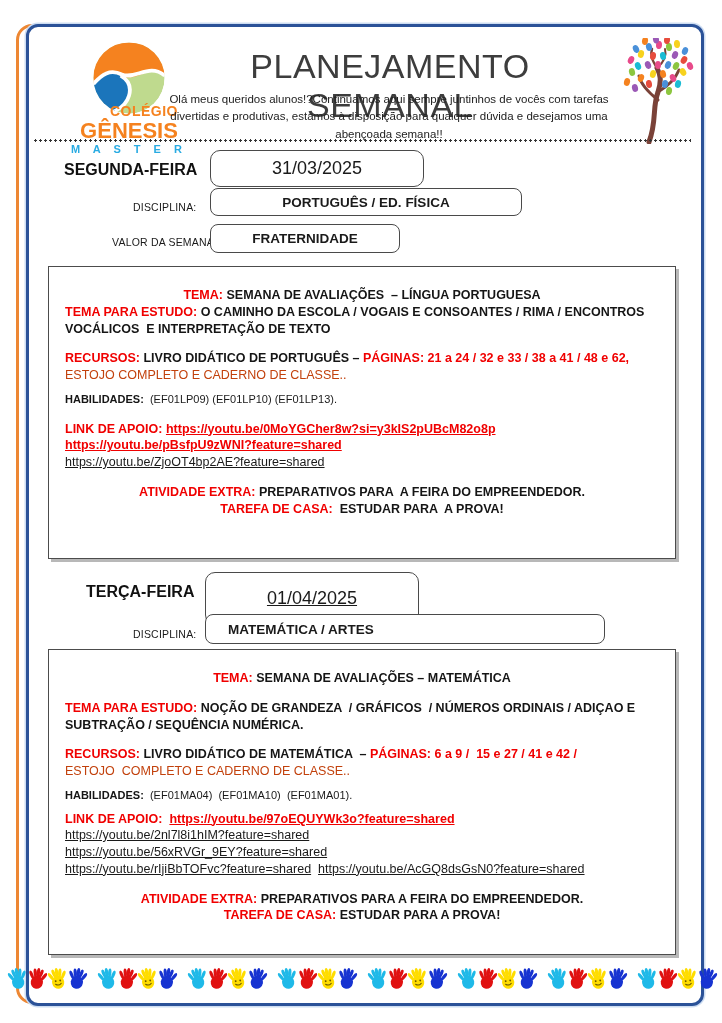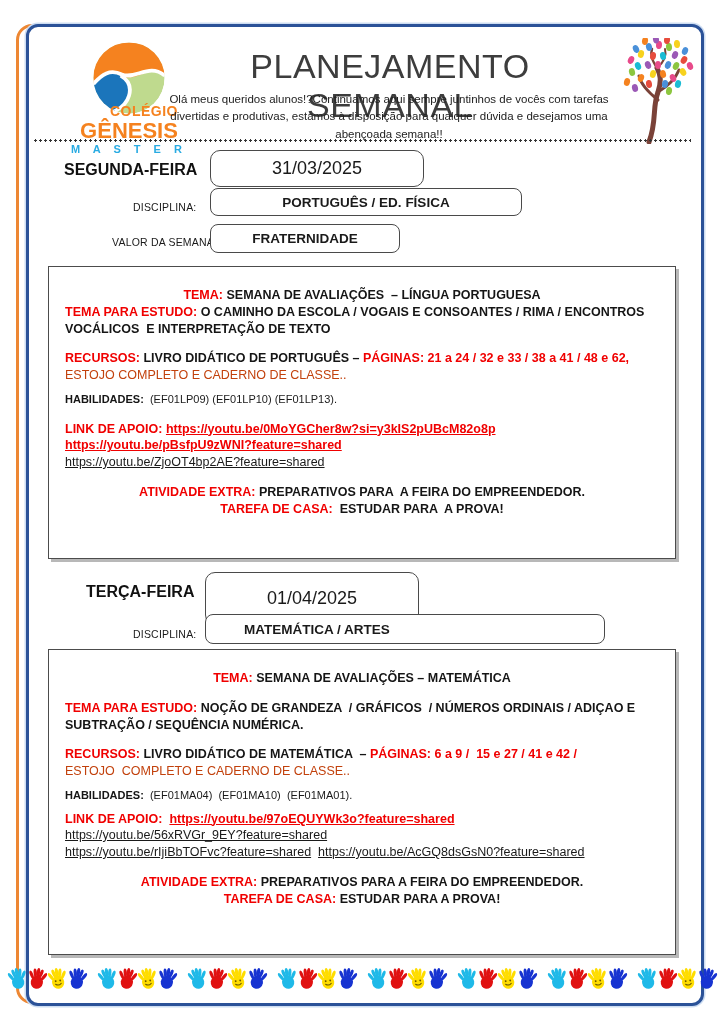--- a/index.html
+++ b/index.html
@@ -40,24 +40,24 @@
     display:flex;align-items:center;justify-content:center;color:#1a1a1a;box-sizing:border-box;}
 
   #day0-label{left:64px;top:161px;}
   #day0-date{left:210px;top:150px;width:214px;height:37px;font-size:18px;}
   #day0-disc-label{left:133px;top:201px;}
   #day0-disc{left:210px;top:188px;width:312px;height:28px;font-size:13.5px;font-weight:700;border-radius:8px;}
   #day0-valor-label{left:112px;top:236px;}
   #day0-valor{left:210px;top:224px;width:190px;height:29px;font-size:13.5px;font-weight:700;border-radius:8px;}
 
   #day1-label{left:86px;top:583px;}
-  #day1-date{left:205px;top:572px;width:214px;height:53px;font-size:18px;}
+  #day1-date{left:205px;top:572px;width:214px;height:53px;font-size:18px;text-decoration:underline;}
   #day1-disc-label{left:133px;top:628px;}
   #day1-disc{left:205px;top:614px;width:400px;height:30px;font-size:13.5px;font-weight:700;
-    justify-content:flex-start;padding-left:38px;border-radius:8px;}
+    justify-content:flex-start;padding-left:22px;border-radius:8px;}
 
   
   .content-box{position:absolute;left:48px;width:628px;background:#fff;
     border:1.2px solid #4c4c4c;box-shadow:3px 3px 0 rgba(125,125,125,.55);
     padding:20px 16px 10px;box-sizing:border-box;overflow:hidden;}
   #day0-box{top:266px;height:293px;}
   #day1-box{top:649px;height:306px;}
 
   .cline{font-size:12.5px;line-height:1.34;color:#111;font-weight:700;white-space:pre-wrap;}
   .cline.center{text-align:center;}
@@ -188,20 +188,21 @@
         <div class="cline center"><span class="seg-red">TEMA: </span><span class="seg-bold">SEMANA DE AVALIAÇÕES – MATEMÁTICA</span></div>
         <div class="gap"></div>
         <div class="cline"><span class="seg-red">TEMA PARA ESTUDO: </span><span class="seg-bold">NOÇÃO DE GRANDEZA  / GRÁFICOS  / NÚMEROS ORDINAIS / ADIÇAO E  SUBTRAÇÃO / SEQUÊNCIA NUMÉRICA.</span></div>
         <div class="gap"></div>
         <div class="cline"><span class="seg-red">RECURSOS: </span><span class="seg-bold">LIVRO DIDÁTICO DE MATEMÁTICA  – </span><span class="seg-red">PÁGINAS: 6 a 9 /  15 e 27 / 41 e 42 /</span></div>
         <div class="cline"><span class="seg-reg">ESTOJO  COMPLETO E CADERNO DE CLASSE..</span></div>
         <div class="gap sm"></div>
         <div class="cline"><span class="seg-bold-sm">HABILIDADES:  </span><span class="seg-reg-sm">(EF01MA04)  (EF01MA10)  (EF01MA01).</span></div>
         <div class="gap sm"></div>
         <div class="cline"><span class="seg-red">LINK DE APOIO:  </span><a class="seg-link-red" href="#">https://youtu.be/97oEQUYWk3o?feature=shared</a></div>
+        <div class="cline"><a class="seg-link-black" href="#">https://youtu.be/2nl7l8i1hIM?feature=shared</a></div>
         <div class="cline"><a class="seg-link-black" href="#">https://youtu.be/56xRVGr_9EY?feature=shared</a></div>
         <div class="cline"><a class="seg-link-black" href="#">https://youtu.be/rIjiBbTOFvc?feature=shared</a><span class="seg-reg">  </span><a class="seg-link-black" href="#">https://youtu.be/AcGQ8dsGsN0?feature=shared</a></div>
         <div class="gap"></div>
         <div class="cline center"><span class="seg-red">ATIVIDADE EXTRA: </span><span class="seg-bold">PREPARATIVOS PARA A FEIRA DO EMPREENDEDOR.</span></div>
         <div class="cline center"><span class="seg-red">TAREFA DE CASA: </span><span class="seg-bold">ESTUDAR PARA A PROVA!</span></div>
       </div>
 
     <div class="hands">
         <div class="hand-group">
           <svg class="hand tilt-l" viewBox="0 0 20 24">

